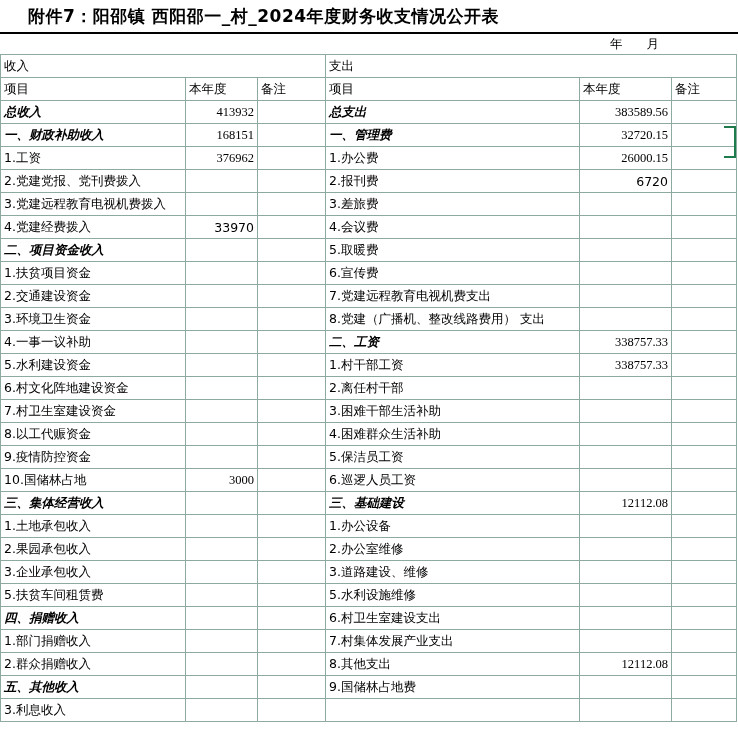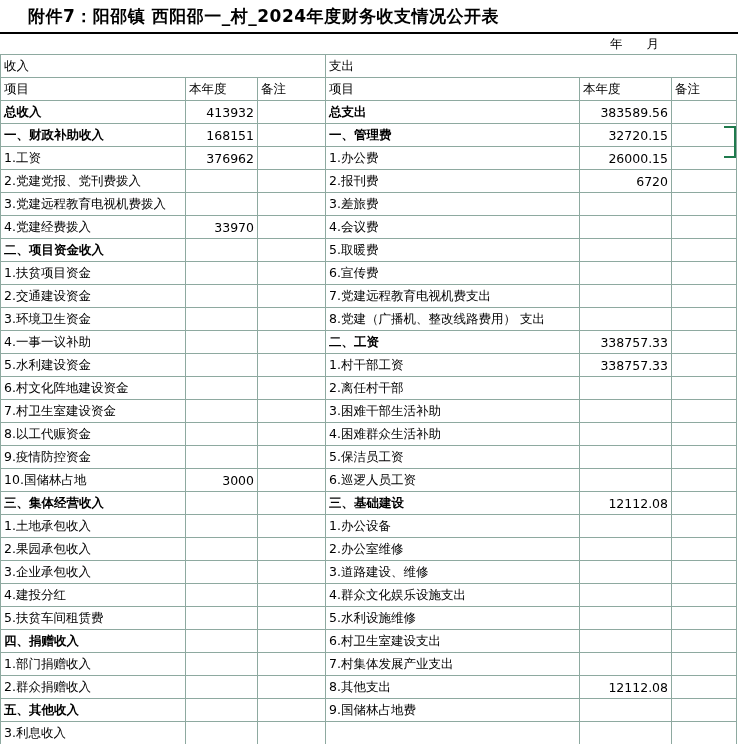--- a/index.html
+++ b/index.html
@@ -62,22 +62,22 @@
     overflow: hidden;
   }
   
   col.c-label-l { width: 185px; }
   col.c-val-l   { width: 72px; }
   col.c-note-l  { width: 68px; }
   col.c-label-r { width: 254px; }
   col.c-val-r   { width: 92px; }
   col.c-note-r  { width: 65px; }
 
-  td.num { text-align: right; padding-right: 5px; }
-  td.bold { font-weight: bold; }
+  td.num { text-align: right; padding-right: 5px; font-family: Liberation Serif, serif; }
+  td.bold { font-weight: bold; font-style: italic; }
   td.small-num { text-align: right; padding-right: 12px; font-size: 10.5px; }
   .indent1 { padding-left: 10px; }
   .bracket {
     position: absolute;
     right: 2px;
     top: 126px;
     width: 12px;
     height: 32px;
     border: 2px solid #1f7a4d;
     border-left: none;
@@ -282,28 +282,20 @@
         </tr>
         <tr>
           <td>3.企业承包收入</td>
           <td class="num"></td>
           <td></td>
           <td class="indent1">3.道路建设、维修</td>
           <td class="num"></td>
           <td></td>
         </tr>
         <tr>
-          <td>4.建投分红</td>
-          <td class="num"></td>
-          <td></td>
-          <td class="indent1">4.群众文化娱乐设施支出</td>
-          <td class="num"></td>
-          <td></td>
-        </tr>
-        <tr>
           <td>5.扶贫车间租赁费</td>
           <td class="num"></td>
           <td></td>
           <td class="indent1">5.水利设施维修</td>
           <td class="num"></td>
           <td></td>
         </tr>
         <tr>
           <td class="bold">四、捐赠收入</td>
           <td class="num"></td>

